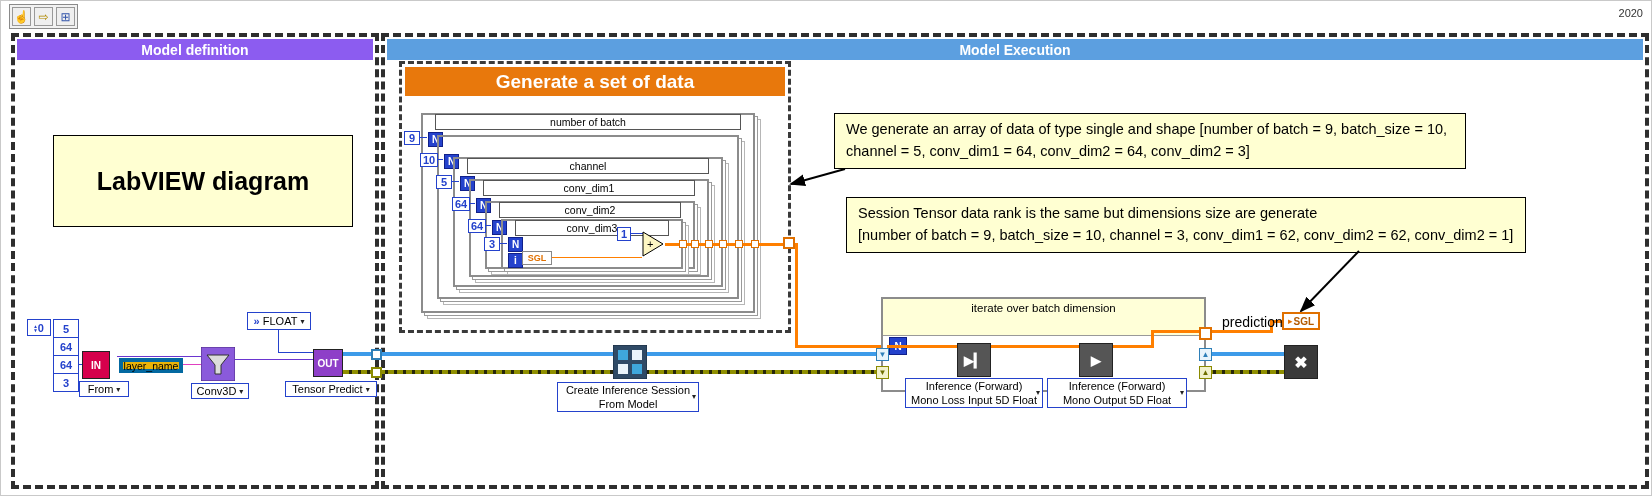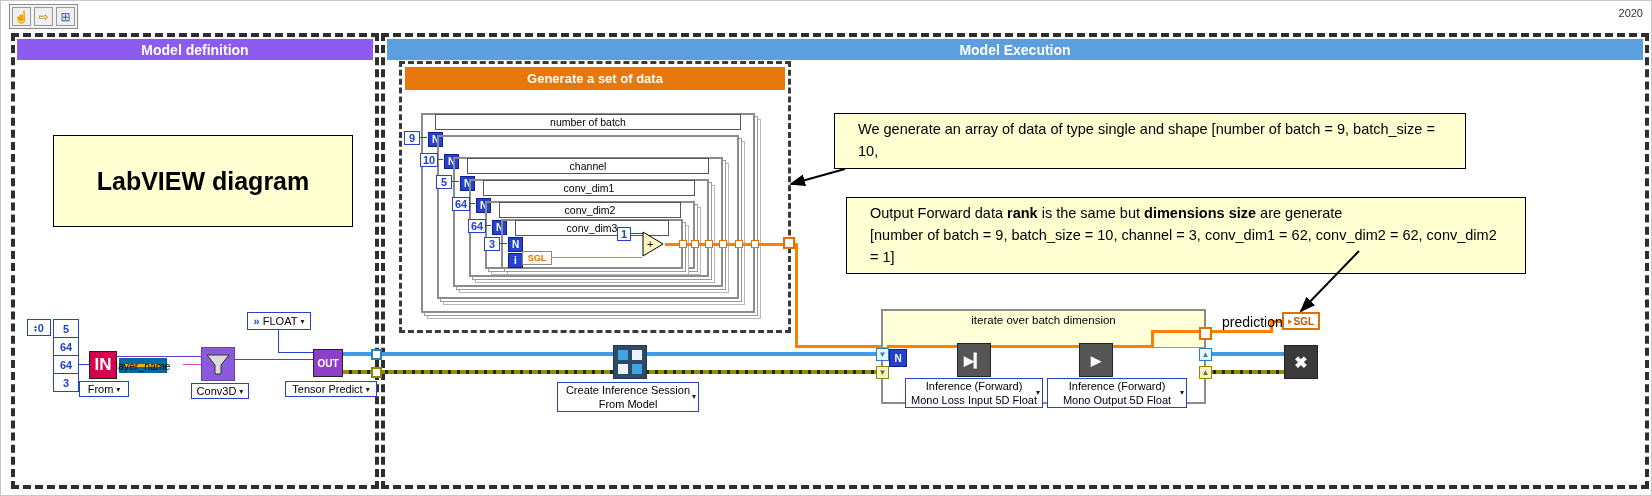--- a/index.html
+++ b/index.html
@@ -4,22 +4,22 @@
 <style>
   html,body{margin:0;padding:0;background:#fff}
   .stage{position:relative;width:1652px;height:496px;background:#fff;
          font-family:"Liberation Sans",sans-serif;overflow:hidden;border:1px solid #c9c9c9;box-sizing:border-box}
   .abs{position:absolute;box-sizing:border-box}
   .frame{border:4px dashed #2e2e2e;background:#fff}
   .subframe{border:3px dashed #3a3a3a;background:#fff}
   .banner{color:#fff;font-weight:bold;font-size:14px;display:flex;align-items:center;justify-content:center}
   .note{background:#FFFFD2;border:1px solid #000;display:flex;flex-direction:column;align-items:center;justify-content:center;
         font-weight:bold;font-size:25px;line-height:1.4;color:#000;text-align:center}
-  .comment{background:#FFFFD2;border:1px solid #000;font-size:14.5px;line-height:1.5;padding:5px 23px;color:#000}
-  .comment .b{font-weight:bold}
+  .comment{background:#FFFFD2;border:1px solid #000;font-size:14.5px;line-height:1.5;padding:5px 11px;color:#000}
+  .comment .b{font-weight:normal}
   .kc{background:#fff;border:1px solid #2442CC;color:#2442CC;font-size:11px;font-weight:bold;
       display:flex;align-items:center;justify-content:center}
   .term{background:#2442CC;color:#fff;font-weight:bold;font-size:10px;border:1px solid #10208A;
         display:flex;align-items:center;justify-content:center}
   .ring{background:#fff;border:1px solid #2442CC;color:#000;font-size:11px;display:flex;align-items:center;
         justify-content:center;gap:3px;white-space:nowrap}
   .caret{font-size:8px;color:#222}
   .loop{border:2px solid #8C8C8C;background:transparent;
         box-shadow:3px 3px 0 -1px #fff,3px 3px 0 #9a9a9a,6px 6px 0 -1px #fff,6px 6px 0 #b6b6b6}
   .loop2{border:2px solid #8C8C8C;background:#fff}
@@ -82,26 +82,26 @@
   <div class="abs w-thin" style="left:78px;top:363px;width:10px;height:1px"></div>
   <div class="abs w-violet" style="left:116px;top:355px;width:84px;height:1px"></div>
   <div class="abs w-pink" style="left:182px;top:363px;width:18px;height:1px"></div>
   <div class="abs w-violet" style="left:234px;top:358px;width:78px;height:1px"></div>
   <div class="abs w-thin" style="left:277px;top:329px;width:1px;height:22px"></div>
   <div class="abs w-thin" style="left:277px;top:351px;width:36px;height:1px"></div>
 
   <div class="abs w-blue" style="left:342px;top:351px;width:941px;height:4px"></div>
   <div class="abs w-err" style="left:342px;top:369px;width:941px;height:4px"></div>
 
-  <div class="abs icon" style="left:88px;top:350px;width:28px;height:28px;background:#D6004C;font-size:17px">IN</div>
+  <div class="abs icon" style="left:81px;top:350px;width:28px;height:28px;background:#D6004C;font-size:10px">IN</div>
   <div class="abs ring" style="left:78px;top:380px;width:50px;height:16px">
     <span>From</span>
     <span class="caret">▾</span>
   </div>
-  <div class="abs" style="left:118px;top:357px;width:48px;height:15px;background:#eab308;border:6px solid #0369a1;font-size:10.5px;display:flex;align-items:center;justify-content:center;color:#000">layer_name</div>
+  <div class="abs" style="left:118px;top:357px;width:64px;height:15px;background:#eab308;border:4px solid #0369a1;font-size:10.5px;display:flex;align-items:center;justify-content:center;color:#000">layer_name</div>
   <svg class="abs" style="left:200px;top:346px" width="34" height="34">
     <rect x="0" y="0" width="34" height="34" fill="#8A5ADB" stroke="#4A2A80"></rect>
     <polygon points="6,8 28,8 20,18 20,27 14,27 14,18" fill="#DCDCDC" stroke="#333" stroke-width="1"></polygon>
   </svg>
   <div class="abs ring" style="left:190px;top:382px;width:58px;height:16px">
     <span>Conv3D</span>
     <span class="caret">▾</span>
   </div>
   <div class="abs ring" style="left:246px;top:311px;width:64px;height:18px">
     <span style="color:#2442CC;font-weight:bold">»</span>
@@ -111,21 +111,21 @@
   <div class="abs icon" style="left:312px;top:348px;width:30px;height:28px;background:#8E3FC8;font-size:10px">OUT</div>
   <div class="abs ring" style="left:284px;top:380px;width:92px;height:16px">
     <span>Tensor Predict</span>
     <span class="caret">▾</span>
   </div>
 
   <div class="abs tunnel" style="left:370px;top:348px;width:11px;height:11px;border:2px solid #2E7FB8"></div>
   <div class="abs tunnel" style="left:370px;top:366px;width:11px;height:11px;border:2px solid #8A8A00"></div>
 
   <div class="abs subframe" style="left:398px;top:60px;width:392px;height:272px"></div>
-  <div class="abs banner" style="left:404px;top:66px;width:380px;height:23px;background:#E8780C;font-size:13px">Generate a set of data</div>
+  <div class="abs banner" style="left:404px;top:66px;width:380px;height:29px;background:#E8780C;font-size:19px">Generate a set of data</div>
 
   <div class="abs loop" style="left:420px;top:112px;width:334px;height:200px">
     <div class="loophead">number of batch</div>
     <div class="term" style="position:absolute;left:5px;top:17px;width:13px;height:13px">N</div>
   </div>
   <div class="abs loop" style="left:436px;top:134px;width:302px;height:164px">
     <div class="term" style="position:absolute;left:5px;top:17px;width:13px;height:13px">N</div>
   </div>
   <div class="abs loop" style="left:452px;top:156px;width:270px;height:130px">
     <div class="loophead">channel</div>
@@ -174,23 +174,24 @@
   <div class="abs tunnel" style="left:704px;top:239px;width:8px;height:8px;border:1px solid #E07000"></div>
   <div class="abs tunnel" style="left:718px;top:239px;width:8px;height:8px;border:1px solid #E07000"></div>
   <div class="abs tunnel" style="left:734px;top:239px;width:8px;height:8px;border:1px solid #E07000"></div>
   <div class="abs tunnel" style="left:750px;top:239px;width:8px;height:8px;border:1px solid #E07000"></div>
   <div class="abs tunnel" style="left:782px;top:236px;width:12px;height:12px;border:2px solid #E07000"></div>
   <div class="abs w-o" style="left:794px;top:242px;width:3px;height:104px"></div>
   <div class="abs w-o" style="left:794px;top:344px;width:92px;height:3px"></div>
 
   <div class="abs comment" style="left:833px;top:112px;width:632px">
     <span class="line">We generate an array of data of type single and shape [number of batch = 9, batch_size = 10,</span>
+    <span class="line">channel = 5, conv_dim1 = 64, conv_dim2 = 64, conv_dim2 = 3]</span>
   </div>
   <div class="abs comment" style="left:845px;top:196px;width:680px">
-    <span>Output Forward data </span><span class="b">rank</span><span> is the same but </span><span class="b">dimensions size</span><span> are generate</span>
+    <span>Session Tensor data </span><span class="b">rank</span><span> is the same but </span><span class="b">dimensions size</span><span> are generate</span>
     <span class="line">[number of batch = 9, batch_size = 10, channel = 3, conv_dim1 = 62, conv_dim2 = 62, conv_dim2 = 1]</span>
   </div>
   <svg class="abs" style="left:778px;top:158px" width="72" height="34">
     <defs>
         <marker id="m1" markerWidth="10" markerHeight="8" refX="7" refY="3" orient="auto">
           <path d="M0,0 L8,3 L0,6 z" fill="#000"></path>
         </marker>
       </defs>
     <line x1="66" y1="10" x2="12" y2="25" stroke="#000" stroke-width="2" marker-end="url(#m1)"></line>
   </svg>
@@ -209,21 +210,21 @@
     <rect x="19" y="5" width="10" height="10" fill="#EAF4FB"></rect>
     <rect x="5" y="19" width="10" height="10" fill="#EAF4FB"></rect>
     <rect x="19" y="19" width="10" height="10" fill="#3FA7DC"></rect>
   </svg>
   <div class="abs nodelabel" style="left:556px;top:381px;width:142px;height:30px">
     <span class="line">Create Inference Session</span>
     <span class="line">From Model</span>
     <span class="caret">▾</span>
   </div>
 
-  <div class="abs loop2" style="left:880px;top:308px;width:325px;height:95px">
+  <div class="abs loop2" style="left:880px;top:296px;width:325px;height:95px">
     <div class="loopband">
       <span class="line">iterate over batch dimension</span>
     </div>
     <div class="term" style="position:absolute;left:6px;top:38px;width:16px;height:16px">N</div>
   </div>
 
   <div class="abs w-o" style="left:886px;top:344px;width:72px;height:3px"></div>
   <div class="abs w-o" style="left:990px;top:344px;width:88px;height:3px"></div>
   <div class="abs w-o" style="left:1112px;top:344px;width:40px;height:3px"></div>
   <div class="abs w-o" style="left:1150px;top:330px;width:3px;height:17px"></div>

